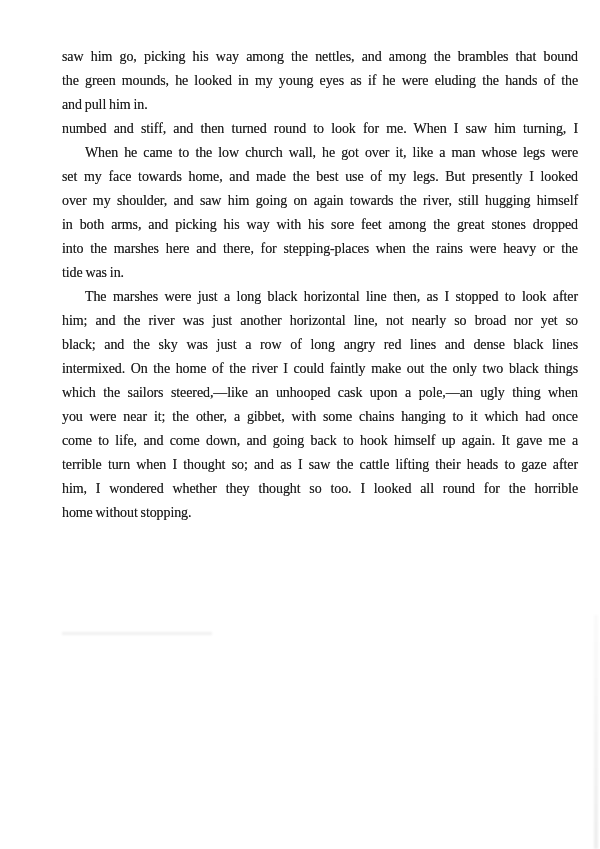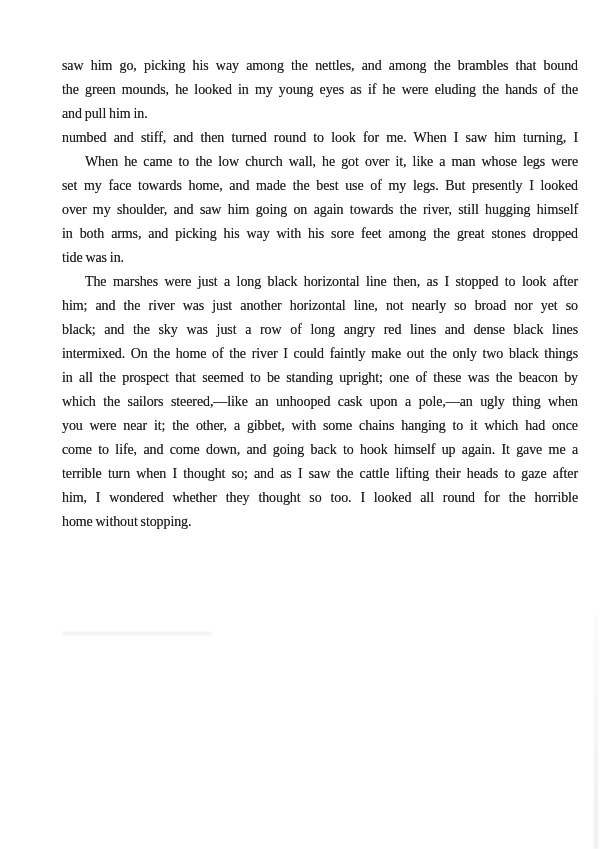--- a/index.html
+++ b/index.html
@@ -8,21 +8,21 @@
     width: 600px;
     height: 849px;
     background: #ffffff;
     overflow: hidden;
     font-family: "Liberation Serif", "DejaVu Serif", serif;
     color: #1d1d1d;
   }
   .text-block {
     position: absolute;
     left: 62px;
-    top: 54px;
+    top: 45px;
     width: 516px;
     font-size: 14px;
     line-height: 24px;
     letter-spacing: -0.1px;
     word-spacing: -0.5px;
     text-shadow: 0 0 0.4px rgba(20, 20, 20, 0.6);
   }
   .para { margin: 0; padding: 0; }
   .line {
     height: 24px;
@@ -62,29 +62,29 @@
       <div class="line">the green mounds, he looked in my young eyes as if he were eluding the hands of the</div>
       <div class="line para-end">and pull him in.</div>
     </div>
 
     <div class="para">
       <div class="line">numbed and stiff, and then turned round to look for me. When I saw him turning, I</div>
       <div class="line indent-first">When he came to the low church wall, he got over it, like a man whose legs were</div>
       <div class="line">set my face towards home, and made the best use of my legs. But presently I looked</div>
       <div class="line">over my shoulder, and saw him going on again towards the river, still hugging himself</div>
       <div class="line">in both arms, and picking his way with his sore feet among the great stones dropped</div>
+      <div class="line">into the marshes here and there, for stepping-places when the rains were heavy or the</div>
       <div class="line para-end">tide was in.</div>
     </div>
 
     <div class="para">
       <div class="line indent-first">The marshes were just a long black horizontal line then, as I stopped to look after</div>
       <div class="line">him; and the river was just another horizontal line, not nearly so broad nor yet so</div>
       <div class="line">black; and the sky was just a row of long angry red lines and dense black lines</div>
       <div class="line">intermixed. On the home of the river I could faintly make out the only two black things</div>
-      <div class="line">in all the prospect that seemed to be standing upright; one of these was the beacon by</div>
       <div class="line">which the sailors steered,—like an unhooped cask upon a pole,—an ugly thing when</div>
       <div class="line">you were near it; the other, a gibbet, with some chains hanging to it which had once</div>
       <div class="line">come to life, and come down, and going back to hook himself up again. It gave me a</div>
       <div class="line">terrible turn when I thought so; and as I saw the cattle lifting their heads to gaze after</div>
       <div class="line">him, I wondered whether they thought so too. I looked all round for the horrible</div>
       <div class="line para-end">home without stopping.</div>
     </div>
 
   </div>
 

